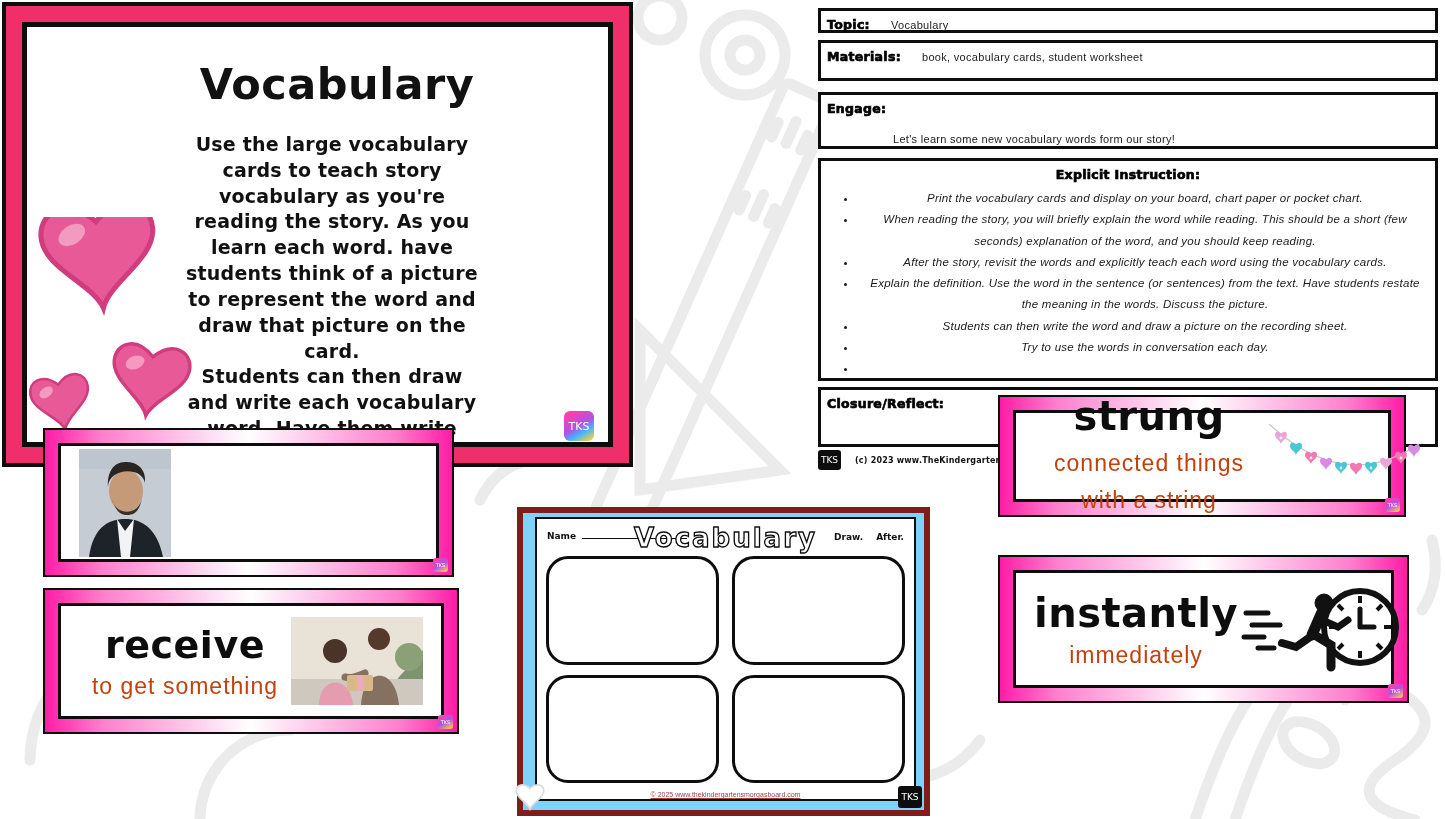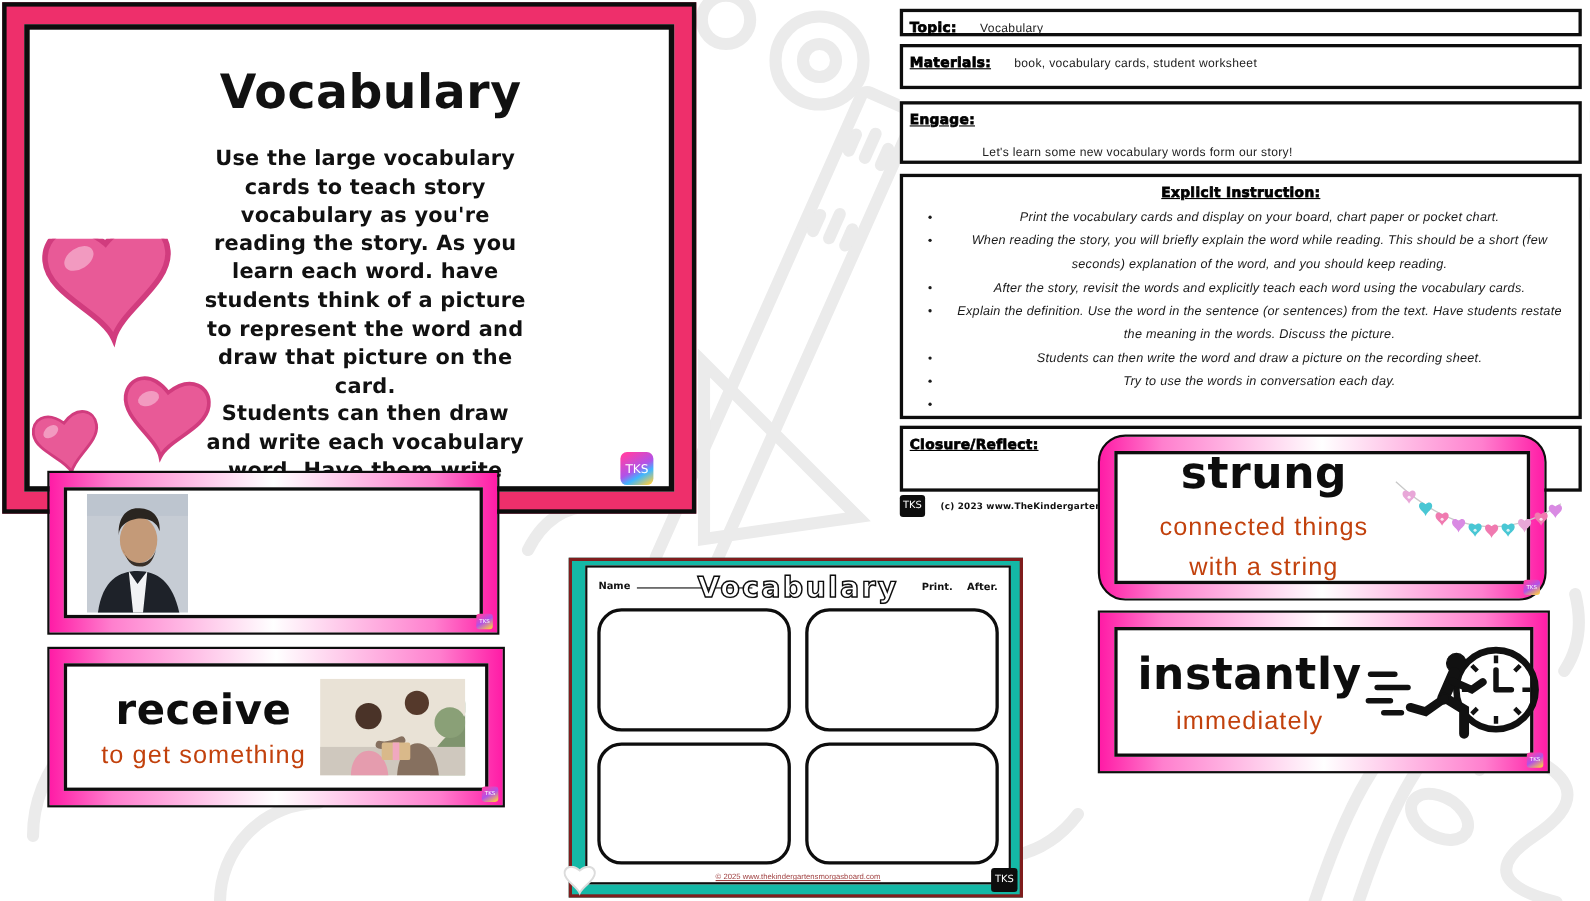--- a/index.html
+++ b/index.html
@@ -8,21 +8,21 @@
     position:relative; background:#ffffff; overflow:hidden;
     font-family:"DejaVu Sans", sans-serif; color:#111;
   }
   
   .doodles { position:absolute; left:0; top:0; width:1445px; height:819px; z-index:0; }
 
   
   .lesson-plan { position:absolute; left:818px; top:0; width:627px; height:474px; background:#fff; z-index:1; }
   .lp-box { position:absolute; left:0; width:620px; border:3px solid #0d0d0d; background:#fff; padding:3px 6px; }
   .lp-label { font-weight:900; font-size:12.5px; letter-spacing:.3px; color:#000;
-              -webkit-text-stroke:.7px #000; display:inline-block;text-decoration:underline; }
+              -webkit-text-stroke:.7px #000; display:inline-block; }
   .lp-value { font-family:"Liberation Sans", sans-serif; font-size:11px; color:#222; letter-spacing:.3px; }
   #box-topic     { top:8px;   height:25px; }
   #box-materials { top:40px;  height:41px; }
   #box-engage    { top:92px;  height:57px; }
   #box-explicit  { top:158px; height:223px;text-align:center; }
   #box-closure   { top:387px; height:60px; }
   #box-topic .lp-value, #box-materials .lp-value { margin-left:16px; }
   .engage-text { display:block; margin:16px 0 0 66px; }
   .lp-bullets { margin:5px 0 0 30px; font-family:"Liberation Sans", sans-serif;
                 font-size:11.5px; line-height:1.85; letter-spacing:.25px; color:#1a1a1a; }
@@ -54,30 +54,30 @@
            background:linear-gradient(90deg,#ff1ca6 0%,#ff7fce 14%,#ffffff 50%,#ff7fce 86%,#ff1ca6 100%); }
   .vcard-inner { position:relative; width:100%; height:100%; border:3px solid #0d0d0d; background:#fff;
                  display:flex; align-items:center; justify-content:space-between; padding:6px 18px; }
   .vcard-textcol { flex:1; display:flex; flex-direction:column; align-items:center; justify-content:center; gap:6px; }
   .vcard-word { font-size:38px; font-weight:800; letter-spacing:.5px; color:#0d0d0d; }
   .vcard-def  { font-family:"Liberation Sans", sans-serif; font-size:23px; letter-spacing:1px; color:#c2410c; text-align:center; }
   .vcard .tks-mini { position:absolute; }
 
   #card-handsome { left:43px;  top:428px; width:411px; height:149px; }
   #card-receive  { left:43px;  top:588px; width:416px; height:146px; }
-  #card-strung   { left:998px; top:395px; width:408px; height:151px;border-radius:25px; }
+  #card-strung   { left:998px; top:395px; width:408px; height:122px; }
   #card-instantly{ left:998px; top:555px; width:411px; height:148px; }
   #card-strung  .vcard-word, #card-instantly .vcard-word { font-size:40px; }
   #card-strung  .vcard-def { width:230px; line-height:1.6; }
 
   .photo-frame { flex:0 0 auto; }
 
   
   .worksheet { position:absolute; left:517px; top:507px; width:413px; height:309px; z-index:2;
-               background:#14b8a6; border:3px solid #7f1d1d; }
+               background:#7dd3fc; border:6px solid #7f1d1d; }
   .ws-inner { position:absolute; left:12px; top:4px; right:8px; bottom:9px;
               border:2.5px solid #0d0d0d; background:#fff; }
   .ws-head { position:absolute; left:0; top:0; width:100%; height:34px; }
   .ws-name { position:absolute; left:10px; top:12px; font-size:9px; font-weight:bold; }
   .ws-nameline { display:inline-block; width:105px; border-bottom:1.5px solid #0d0d0d; margin-left:6px; }
   .ws-title { position:absolute; left:0; right:0; top:4px; text-align:center;
               font-size:26px; font-weight:800; letter-spacing:2px; color:#fff;
               -webkit-text-stroke:1.3px #0d0d0d; text-shadow:0 0 1px #0d0d0d; }
   .ws-dw { position:absolute; right:10px; top:13px; font-size:9px; font-weight:bold; display:flex; gap:13px; }
   .ws-grid { position:absolute; left:9px; right:9px; top:37px; bottom:16px;
@@ -217,21 +217,21 @@
 </div>
 
 <div class="worksheet">
   <div class="ws-inner">
     <div class="ws-head">
       <div class="ws-name">
         <span>Name</span><span class="ws-nameline"></span>
       </div>
       <div class="ws-title">Vocabulary</div>
       <div class="ws-dw">
-        <span>Print.</span>
+        <span>Draw.</span>
         <span>After.</span>
       </div>
     </div>
     <div class="ws-grid">
       <div class="ws-cell"></div>
       <div class="ws-cell"></div>
       <div class="ws-cell"></div>
       <div class="ws-cell"></div>
     </div>
     <div class="ws-copy">© 2025 www.thekindergartensmorgasboard.com</div>

